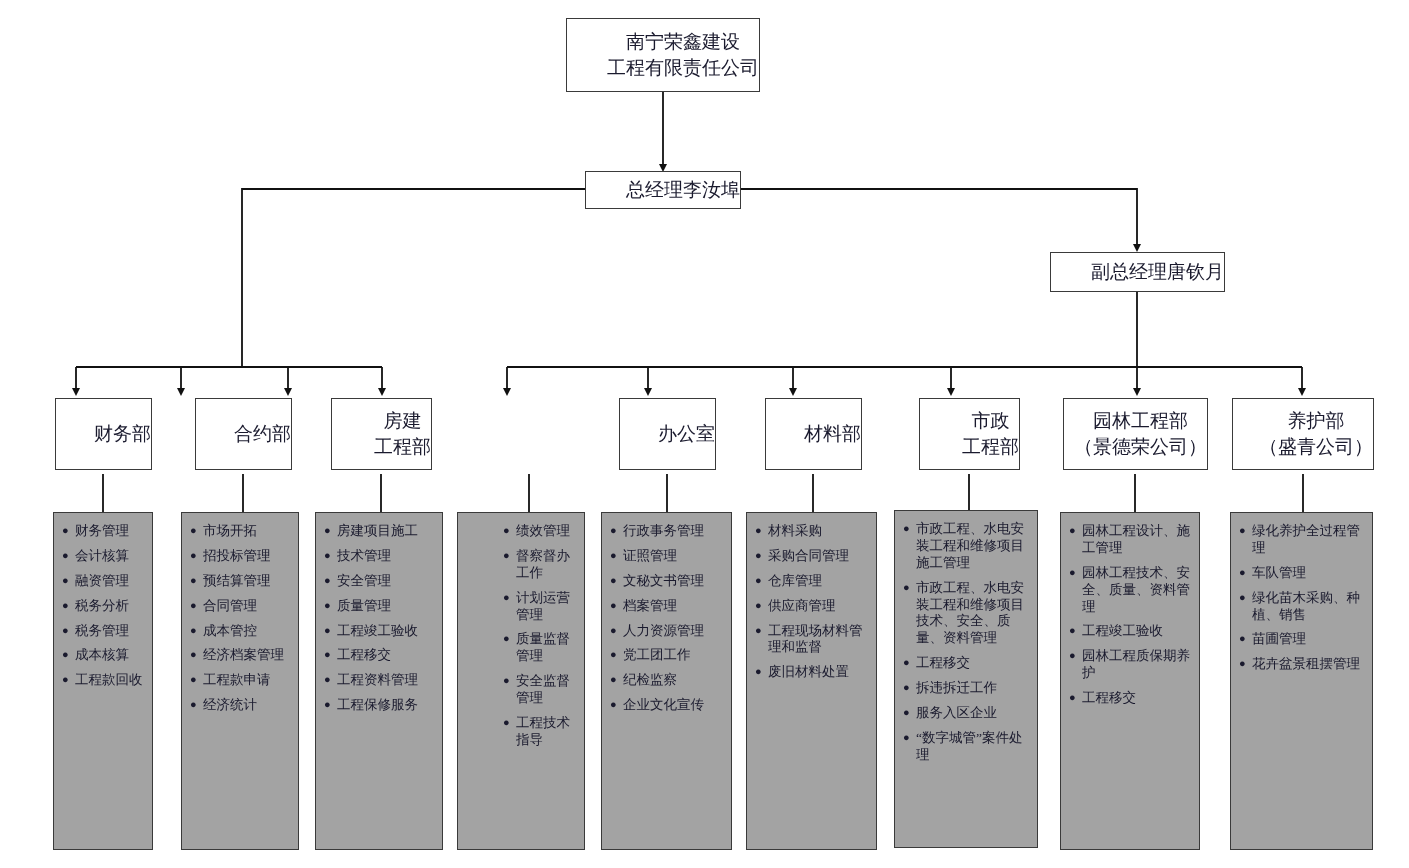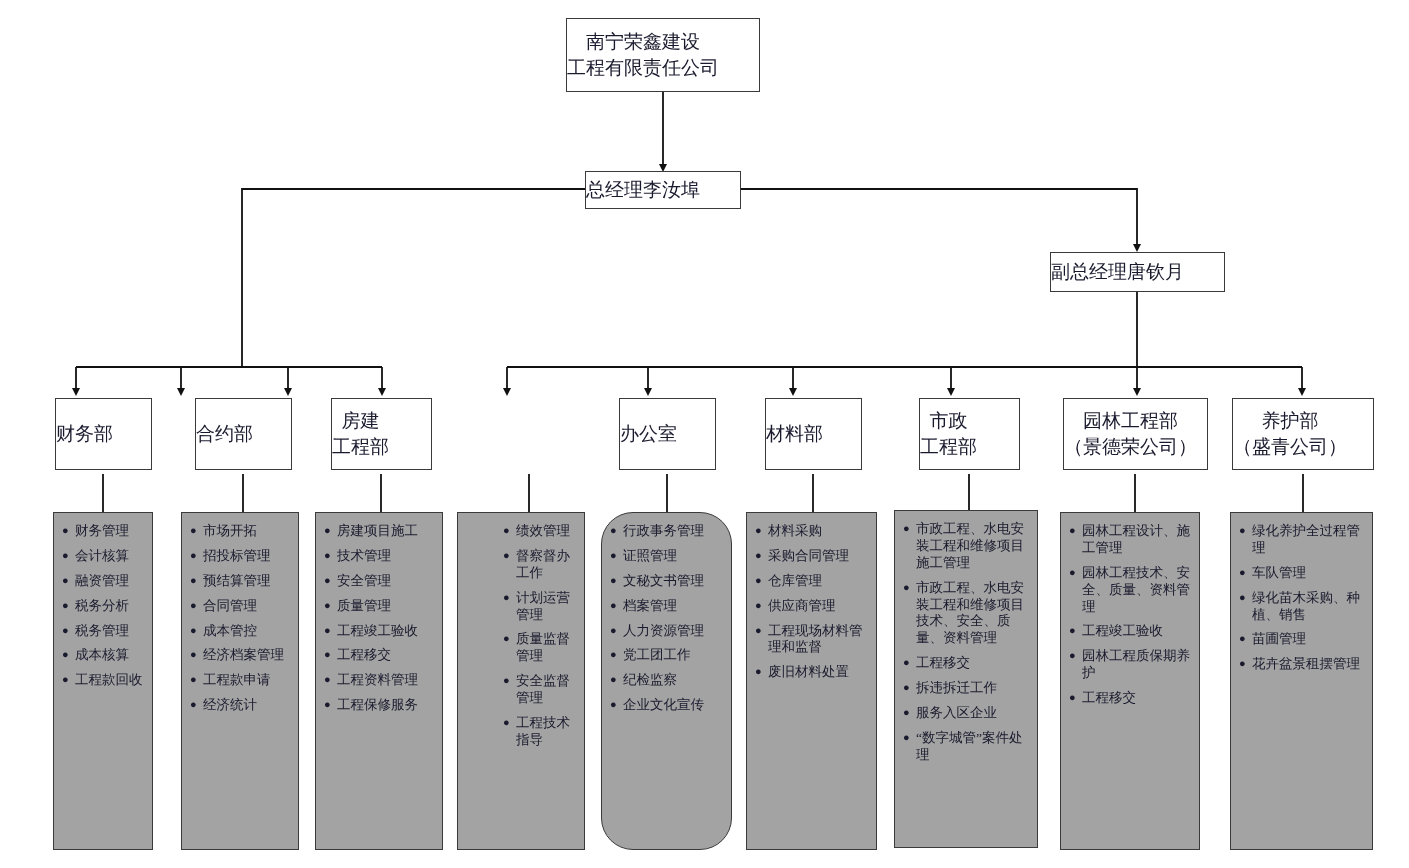--- a/index.html
+++ b/index.html
@@ -1,21 +1,21 @@
 <!DOCTYPE html>
 <html><head>
 <meta charset="utf-8">
 <style>
   html,body{margin:0;padding:0;background:#fff;}
   body{width:1409px;height:868px;position:relative;overflow:hidden;
        font-family:"Liberation Serif","DejaVu Serif",serif;color:#1a1a2e;}
   #stage{position:absolute;left:0;top:0;width:1409px;height:868px;}
   svg.lines{position:absolute;left:0;top:0;width:1409px;height:868px;pointer-events:none;}
   .box{position:absolute;border:1.5px solid #3a3a3a;background:#fff;box-sizing:border-box;
-       display:flex;align-items:center;justify-content:flex-start;text-align:center;}
+       display:flex;align-items:center;justify-content:flex-end;text-align:center;}
   .box .lbl{display:block;line-height:1.35;white-space:pre-line;}
   .top-box{font-size:19px;}
   .gm-box{font-size:19px;}
   .vgm-box{font-size:19px;}
   .dept-box{font-size:19px;}
   .detail-box{position:absolute;border:1.5px solid #3a3a3a;background:#a3a3a3;box-sizing:border-box;
        padding:10px 6px 8px 8px;font-size:13.5px;line-height:1.25;overflow:hidden;}
   .detail-box ul{list-style:none;margin:0;padding:0;}
   .detail-box li{position:relative;padding-left:13px;margin-bottom:8px;text-indent:0;}
   .detail-box li::before{content:"\25CF";position:absolute;left:0;top:0;font-size:11px;line-height:1.3;}
@@ -208,21 +208,21 @@
           <span class="txt">质量监督管理</span>
         </li>
         <li>
           <span class="txt">安全监督管理</span>
         </li>
         <li>
           <span class="txt">工程技术指导</span>
         </li>
       </ul>
   </div>
-  <div class="detail-box" style="left:601px;top:512px;width:131px;height:338px;border-radius:32px;">
+  <div class="detail-box" style="left:601px;top:512px;width:131px;height:338px;">
     <ul>
         <li>
           <span class="txt">行政事务管理</span>
         </li>
         <li>
           <span class="txt">证照管理</span>
         </li>
         <li>
           <span class="txt">文秘文书管理</span>
         </li>

